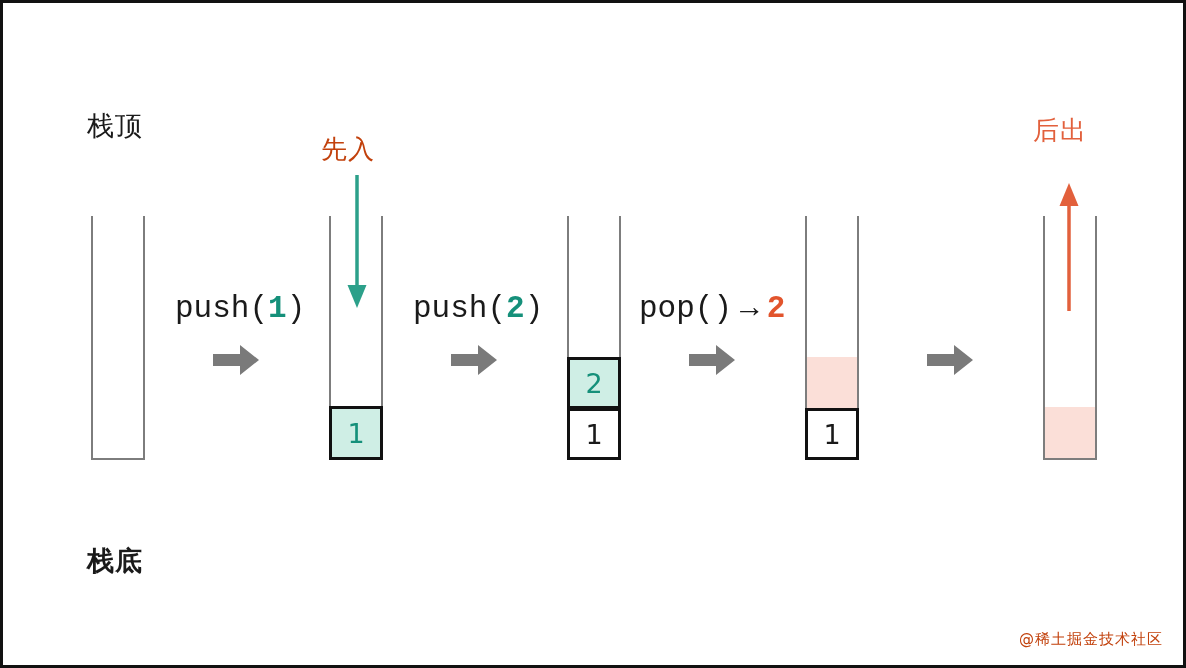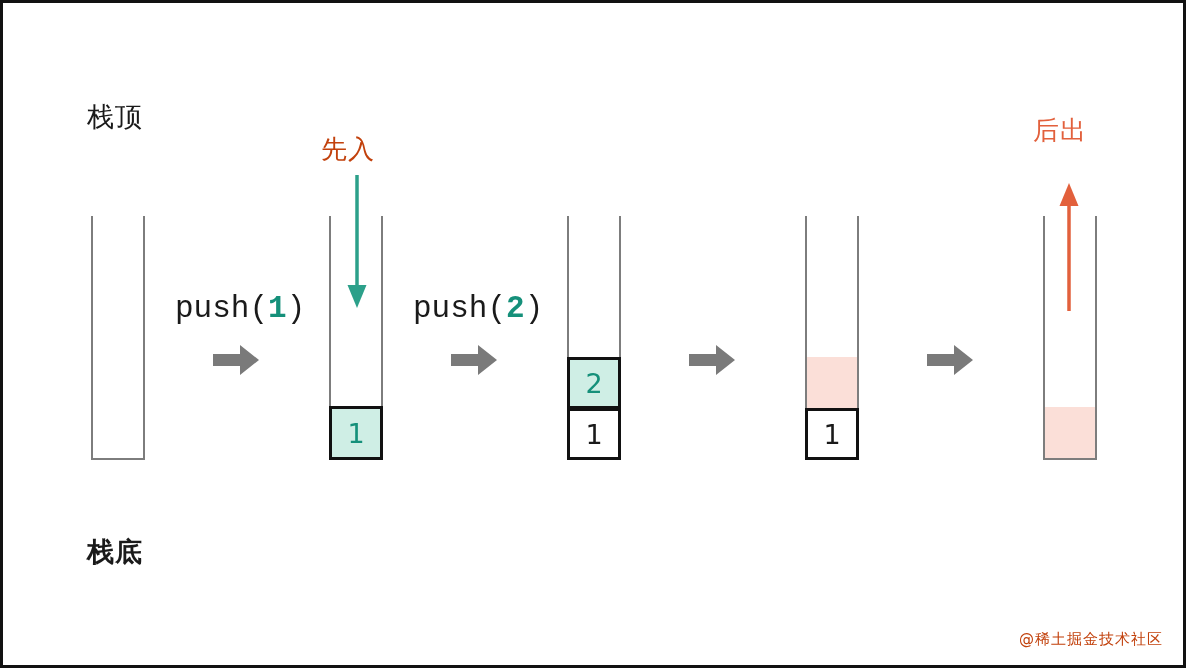--- a/index.html
+++ b/index.html
@@ -20,20 +20,21 @@
 
   
   .cn-label {
     position: absolute;
     font-family: "DejaVu Sans", "Liberation Sans", sans-serif;
     font-size: 27px;
     font-weight: 500;
     color: #1a1a1a;
     white-space: nowrap;
     letter-spacing: 1px;
+    margin-top: 9px;
   }
   .dir-label {
     position: absolute;
     font-family: "DejaVu Sans", "Liberation Sans", sans-serif;
     font-size: 26px;
     font-weight: 500;
     white-space: nowrap;
     letter-spacing: 1px;
   }
   .dir-label.in  { color: #c2410c; }
@@ -162,20 +163,23 @@
     <polygon points="0,9 27,9 27,0 46,15 27,30 27,21 0,21" fill="#7a7a7a"></polygon>
   </svg>
 
   <div class="stack" style="left:564px; top:213px; width:54px; height:244px;">
     <div class="wall left"></div>
     <div class="wall right"></div>
   </div>
   <div class="cell bordered mint" style="left:564px; top:354px; width:54px; height:52px;">2</div>
   <div class="cell bordered white" style="left:564px; top:405px; width:54px; height:52px;">1</div>
 
+  <div class="op-text" style="left:636px; top:288px;">
+    <span>pop()</span><span class="arrow-gly" style="padding:0 8px;">→</span><span class="val-red">2</span>
+  </div>
   <svg class="block-arrow" style="left:686px; top:342px;" viewBox="0 0 46 30">
     <polygon points="0,9 27,9 27,0 46,15 27,30 27,21 0,21" fill="#7a7a7a"></polygon>
   </svg>
 
   <div class="stack" style="left:802px; top:213px; width:54px; height:244px;">
     <div class="wall left"></div>
     <div class="wall right"></div>
   </div>
   <div class="cell pink" style="left:804px; top:354px; width:50px; height:51px;"></div>
   <div class="cell bordered white" style="left:802px; top:405px; width:54px; height:52px;">1</div>

